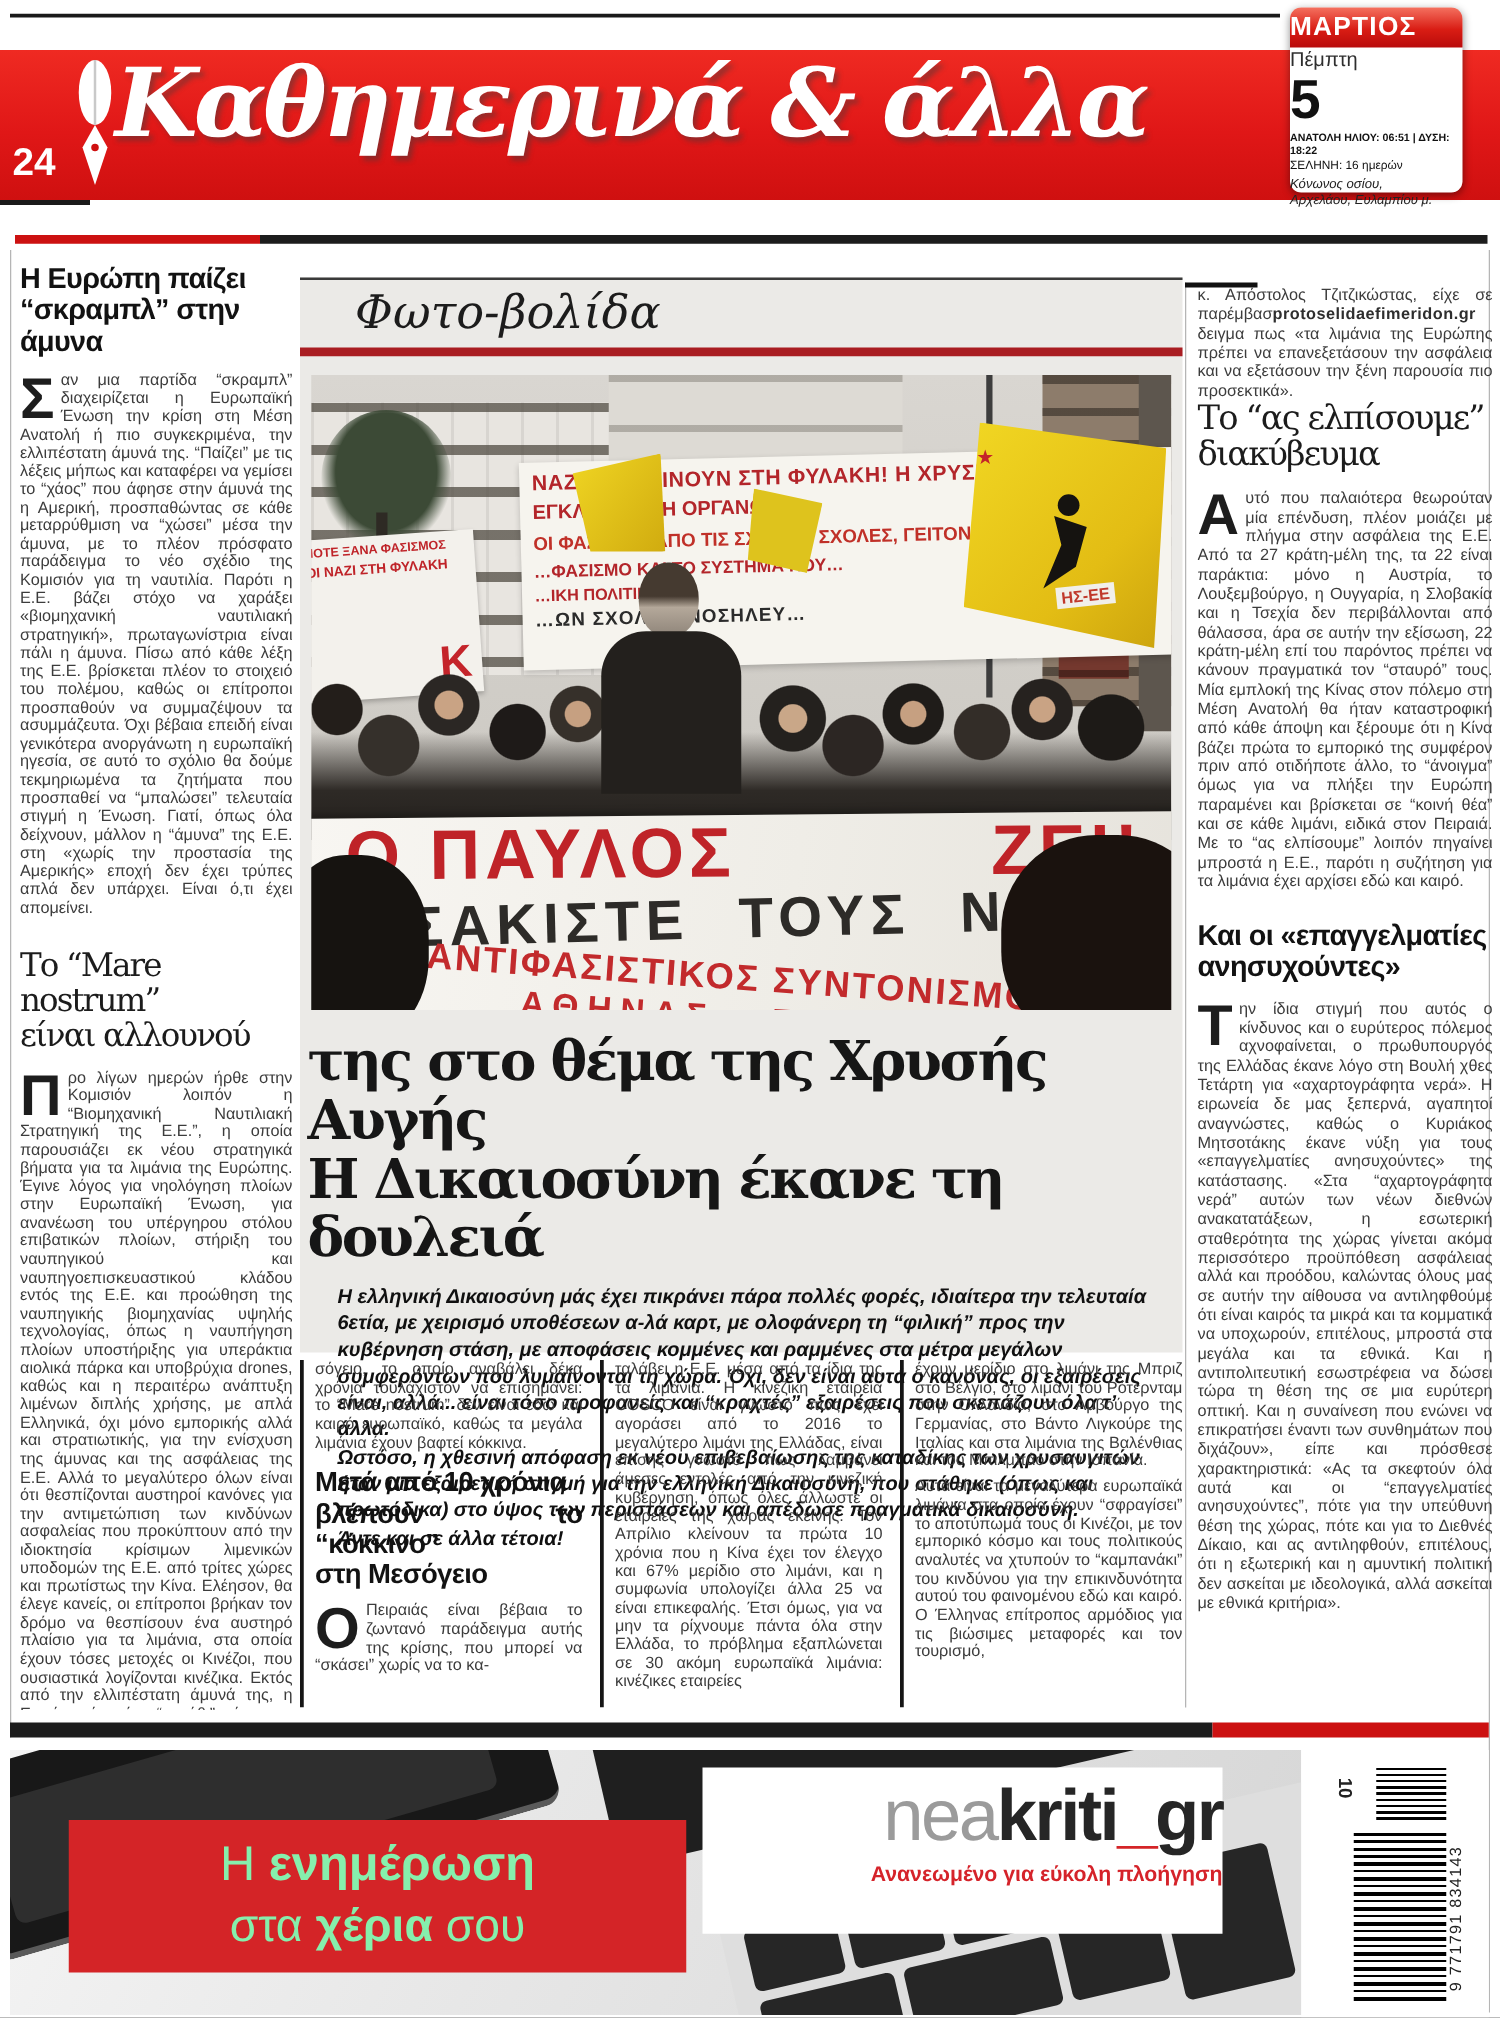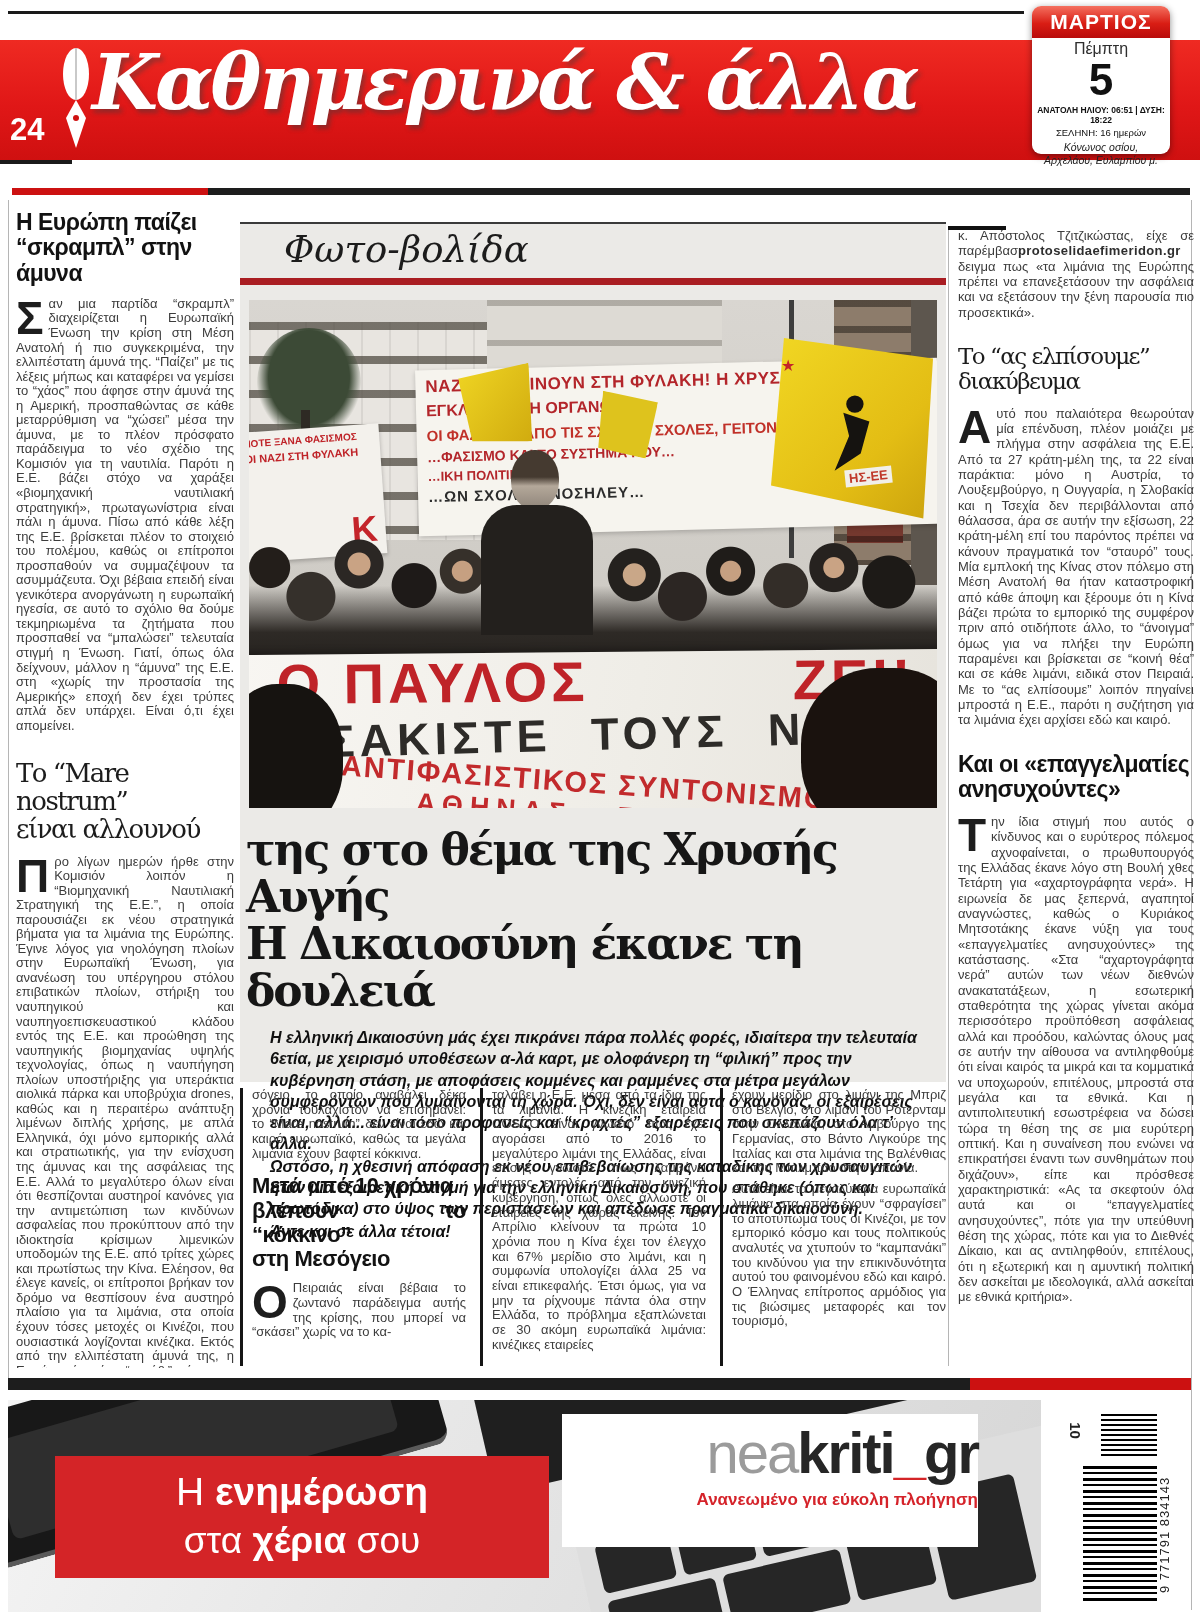--- a/index.html
+++ b/index.html
@@ -13,21 +13,21 @@
         background:linear-gradient(180deg,#ef2a22 0%,#e01717 55%,#cf1010 100%);}
   .band-endcap{left:0;top:160px;width:72px;height:4px;background:#1a1a1a;}
   .pagenum{left:10px;top:112px;color:#fff;font-size:31px;font-weight:bold;}
   .quill{left:52px;top:44px;width:48px;height:110px;color:#fff;}
   .mast-title{left:92px;top:38px;width:960px;color:#fff;
         font-family:"DejaVu Serif",serif;font-style:italic;font-weight:bold;
         font-size:76px;letter-spacing:-3px;white-space:nowrap;
         text-shadow:3px 4px 4px rgba(60,60,60,.45);}
 
   .calendar{left:1032px;top:6px;width:138px;height:148px;background:#fff;border-radius:9px;
-        box-shadow:0 2px 7px rgba(0,0,0,.45);z-index:5;text-align:center;}
+        box-shadow:0 2px 7px rgba(0,0,0,.45);z-index:5;}
   .cal-header{height:32px;border-radius:9px 9px 0 0;line-height:32px;color:#fff;
         font-weight:bold;font-size:21px;letter-spacing:1px;
         background:linear-gradient(180deg,#f4705f 0%,#d91d14 55%,#b90b0b 100%);}
   .cal-weekday{font-size:16px;color:#2e2e2e;margin-top:2px;}
   .cal-day{font-size:44px;font-weight:bold;color:#111;line-height:1.02;}
   .cal-sun{font-size:8.5px;font-weight:bold;color:#111;margin-top:2px;}
   .cal-moon{font-size:9.5px;color:#111;margin-top:2px;}
   .cal-saints{font-size:10.5px;font-style:italic;color:#222;margin-top:3px;line-height:1.25;}
 
   .div1-red{left:12px;top:188px;width:196px;height:7px;background:#cc1111;}
@@ -150,42 +150,42 @@
   .bcol{flex:1;border-left:3px solid #151515;padding-left:9px;font-size:13px;line-height:1.13;
         color:#3c3c3c;text-align:justify;}
   .bcol .h-sans{font-size:22px;margin:13px 0 10px 0;}
   .bcol p{margin:0 0 6px 0;}
 
   
   .rc-mark{left:948px;top:226px;width:58px;height:4px;background:#111;}
   .rc-rule{left:948px;top:226px;width:1px;height:1140px;background:#b5b5b5;}
   .right-col{left:958px;top:214px;width:236px;height:1156px;overflow:hidden;font-size:13px;
         line-height:1.18;color:#3c3c3c;text-align:justify;}
-  .right-col .h-serif{font-size:23px;margin-top:24px;}
+  .right-col .h-serif{font-size:27px;}
   .right-col .h-sans{font-size:23px;margin-top:24px;}
   .watermark{font-weight:bold;color:#2e2e2e;letter-spacing:.4px;white-space:nowrap;}
 
   
   .div2-black{left:8px;top:1378px;width:962px;height:12px;background:#1d1d1d;}
   .div2-red{left:970px;top:1378px;width:221px;height:12px;background:#cc1111;}
 
   .ad{left:8px;top:1400px;width:1033px;height:212px;overflow:hidden;
         background:linear-gradient(115deg,#f4f4f4 0%,#e7e7e7 40%,#d6d6d6 100%);}
   .ad-phone{position:absolute;left:-40px;top:-46px;width:470px;height:150px;background:#181818;
         transform:rotate(-16deg);border-radius:14px;border-bottom:5px solid #5a5a5a;}
   .ad-phone-scr{position:absolute;left:24px;top:30px;width:400px;height:100px;background:#2e2e2e;
         border-radius:8px;}
   .ad-laptop{position:absolute;left:470px;top:-64px;width:430px;height:112px;background:#1f1f1f;
         transform:rotate(-13deg);}
   .ad-keys{position:absolute;left:585px;top:70px;width:540px;height:240px;background:#dedede;
         transform:rotate(-13deg);border-radius:8px;}
   .key{position:absolute;background:#262626;border-radius:6px;color:#cfcfcf;font-size:9px;
         text-align:right;padding:3px 5px 0 0;box-sizing:border-box;}
   .ad-redbox{position:absolute;left:47px;top:56px;width:494px;height:122px;background:#d42427;
-        color:#ffffff;text-align:center;padding-top:14px;box-sizing:border-box;}
+        color:#86efac;text-align:center;padding-top:14px;box-sizing:border-box;}
   .ad-redbox .l1{font-size:39px;font-weight:300;}
   .ad-redbox .l1 b{font-weight:bold;}
   .ad-redbox .l2{font-size:37px;margin-top:6px;font-weight:300;}
   .ad-redbox .l2 b{font-weight:bold;}
   .ad-whitebox{position:absolute;left:554px;top:14px;width:416px;height:133px;background:#fff;
         text-align:right;padding-top:10px;box-sizing:border-box;}
   .brand{font-size:58px;line-height:1;letter-spacing:-2px;}
   .brand .nea{color:#9b9b9b;}
   .brand .kriti{color:#262626;font-weight:bold;}
   .brand .us{color:#d42427;font-weight:bold;}

